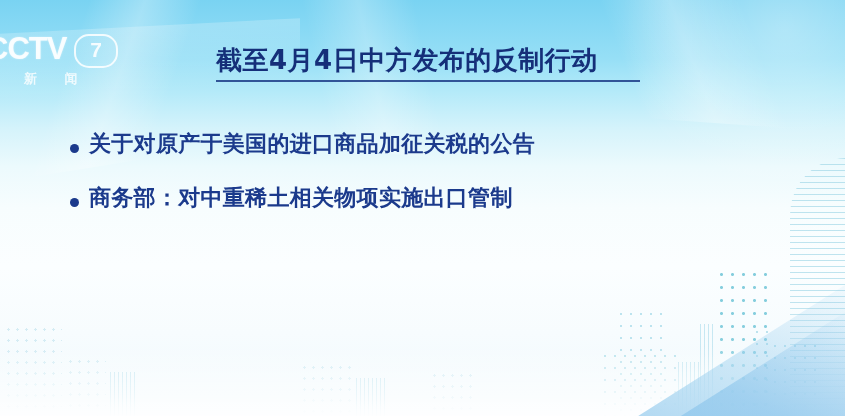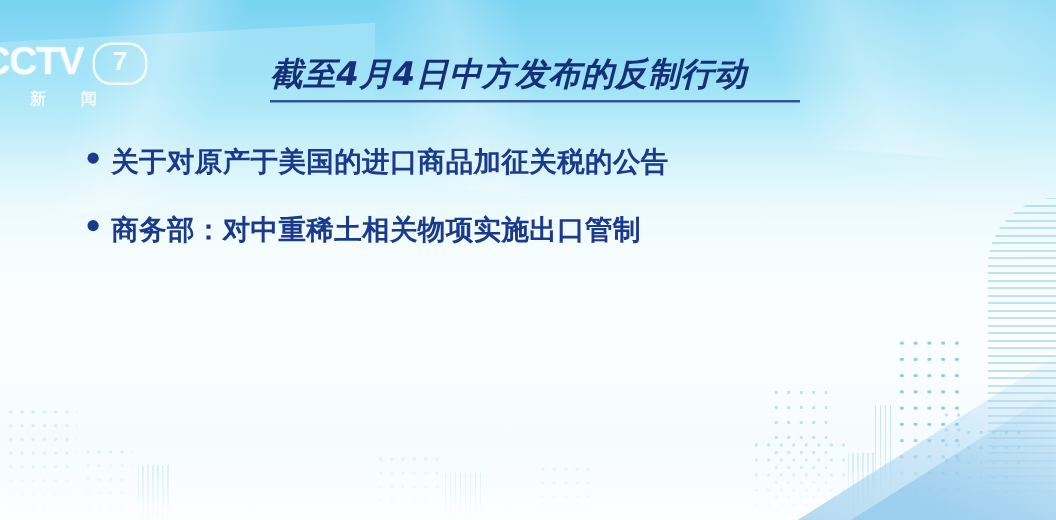--- a/index.html
+++ b/index.html
@@ -189,21 +189,20 @@
     font-family: "DejaVu Sans", "Liberation Sans", sans-serif;
     text-shadow: 0 1px 1px rgba(0,0,0,0.25);
     box-shadow: 0 1px 3px rgba(20,60,120,0.35);
   }
 
   
   #headline-wrap {
     position: absolute;
     left: 216px;
     top: 44px;
-    font-style: italic;
   }
   #headline {
     font-size: 26px;
     font-weight: 700;
     color: #152f79;
     letter-spacing: 0.5px;
     line-height: 32px;
     font-family: "DejaVu Sans", "Liberation Sans", sans-serif;
     white-space: nowrap;
   }
@@ -217,21 +216,21 @@
 
   
   #bullets {
     position: absolute;
     left: 70px;
     top: 104px;
     width: 760px;
   }
   .bullet-row {
     display: flex;
-    align-items: center;
+    align-items: flex-end;
     height: 54px;
   }
   .bullet-dot {
     flex: 0 0 auto;
     width: 9px;
     height: 9px;
     border-radius: 50%;
     background: #1b3a8c;
     margin-right: 10px;
     position: relative;

